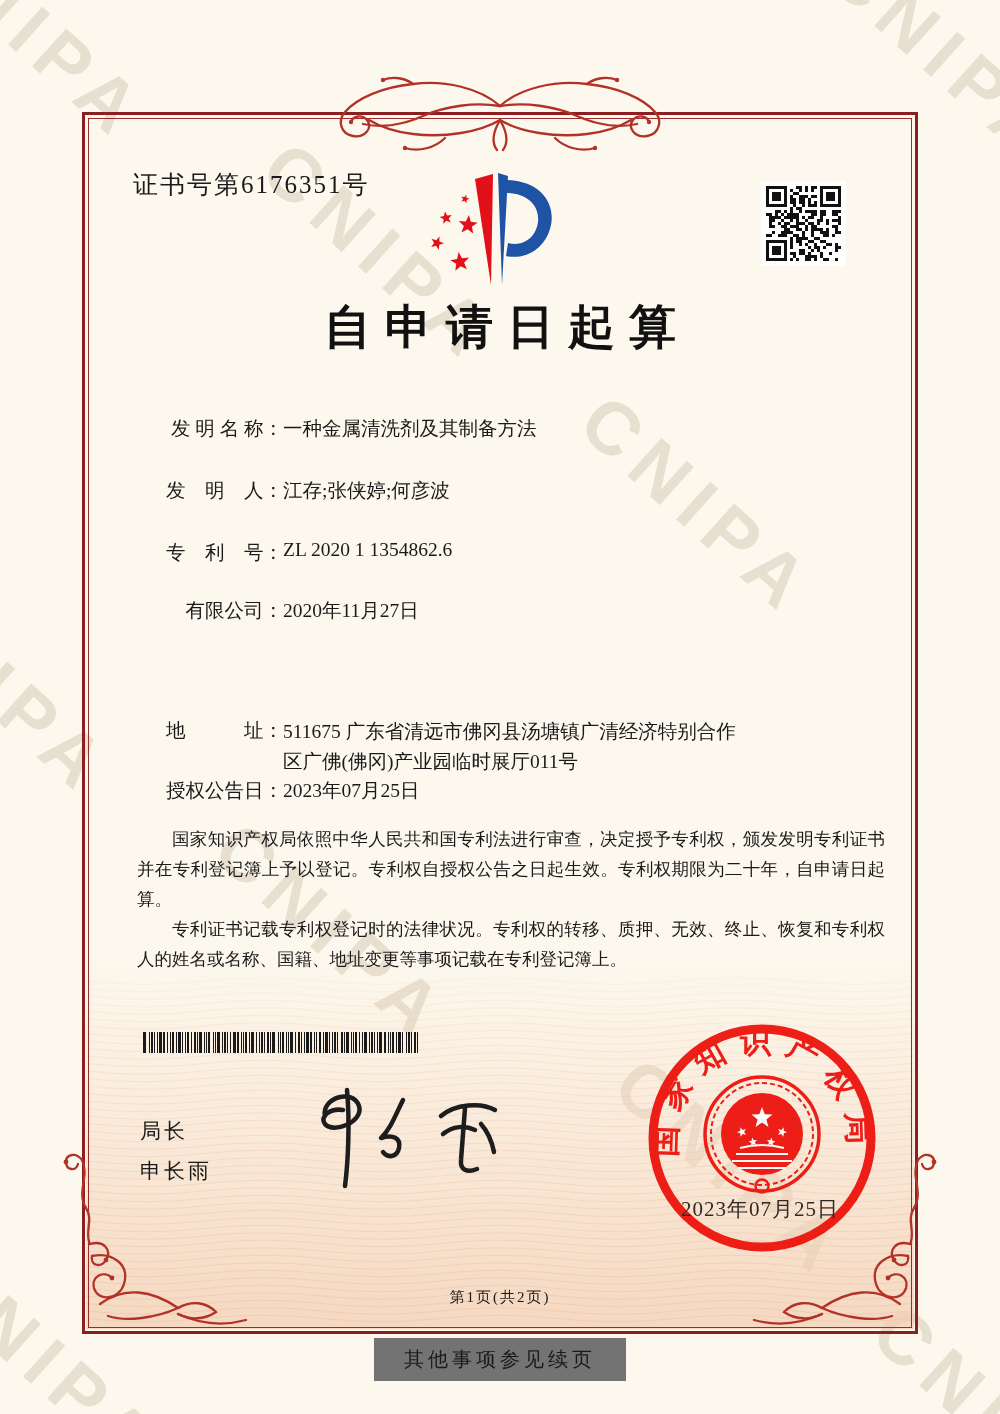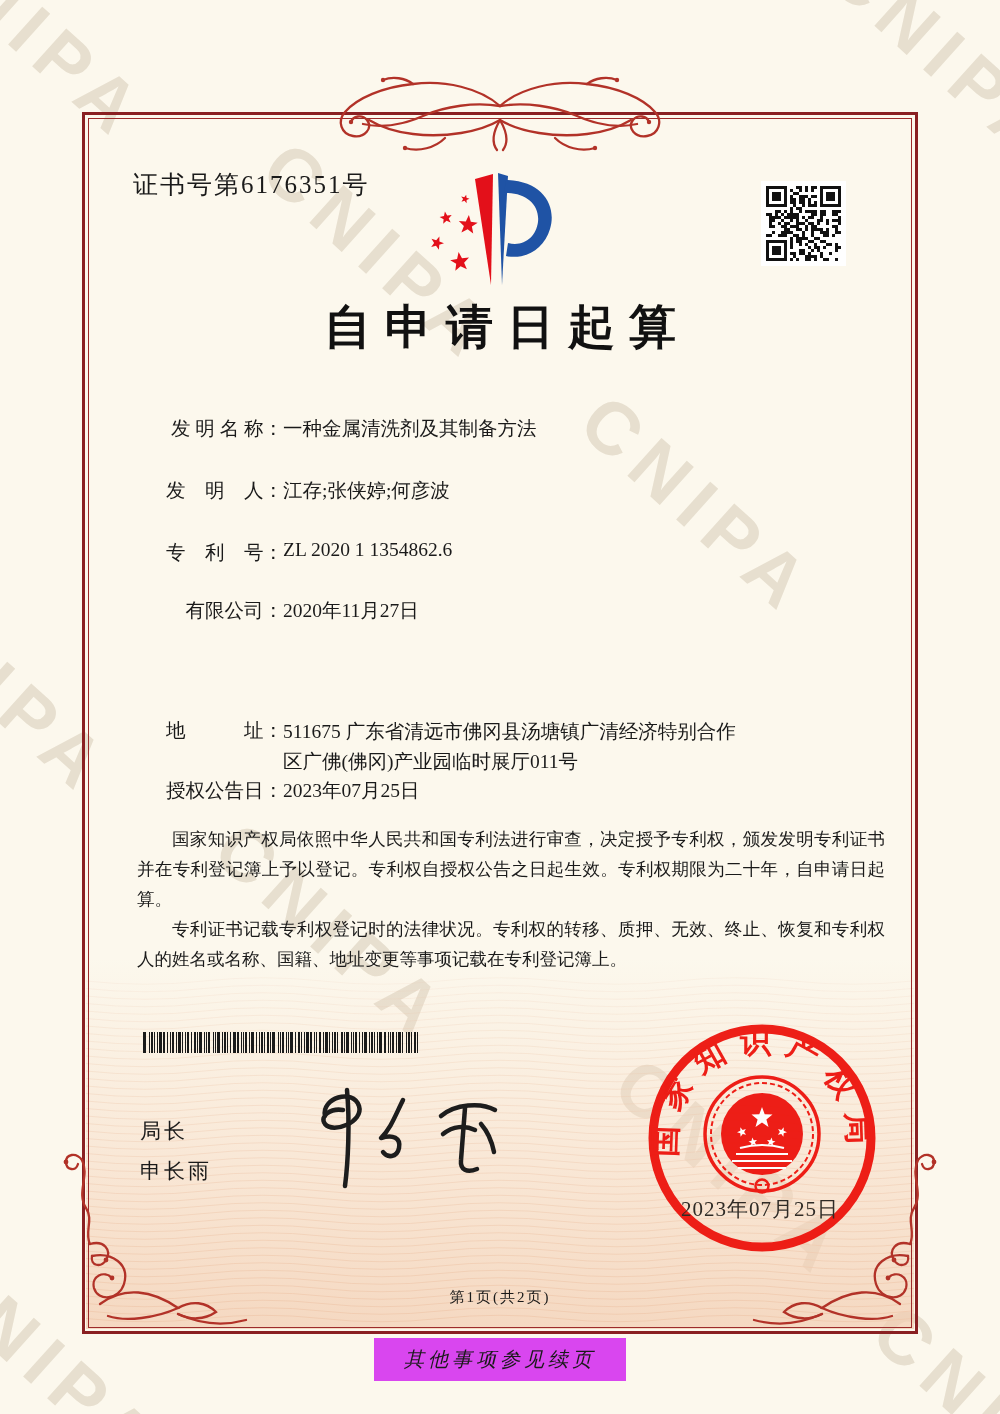--- a/index.html
+++ b/index.html
@@ -41,21 +41,21 @@
   .sig{position:absolute;left:295px;top:1078px;z-index:2;}
   .sig path{stroke:#1d1d1d;stroke-width:4.5;fill:none;stroke-linecap:round;stroke-linejoin:round;}
   .seal{position:absolute;left:642px;top:1018px;z-index:3;opacity:.94;}
   .seal-stroke{stroke:var(--seal-red);fill:none;}
   .seal-fill{fill:var(--seal-red);}
   .seal-text{fill:var(--seal-red);font-weight:bold;font-size:31px;letter-spacing:13px;
       font-family:"Liberation Serif","DejaVu Serif",serif;}
   .seal-date{fill:#23201c;font-size:21px;letter-spacing:1px;}
   .page-info{position:absolute;left:0;right:0;top:1288px;z-index:2;text-align:center;font-size:15px;letter-spacing:2px;}
   .foot-note{position:absolute;left:50%;top:1338px;transform:translateX(-50%);z-index:2;
-      background:#d946ef;padding:8px 30px;font-size:20px;letter-spacing:4px;white-space:nowrap;font-style:italic;}
+      background:#737373;padding:8px 30px;font-size:20px;letter-spacing:4px;white-space:nowrap;}
   .corner-orn{position:absolute;z-index:2;}
   .flip{transform:scaleX(-1);}
 </style>
 </head>
 <body>
 
 <div class="page">
 
   <span class="wm" style="left:30px;top:30px">CNIPA</span>
   <span class="wm" style="left:945px;top:55px">CNIPA</span>

